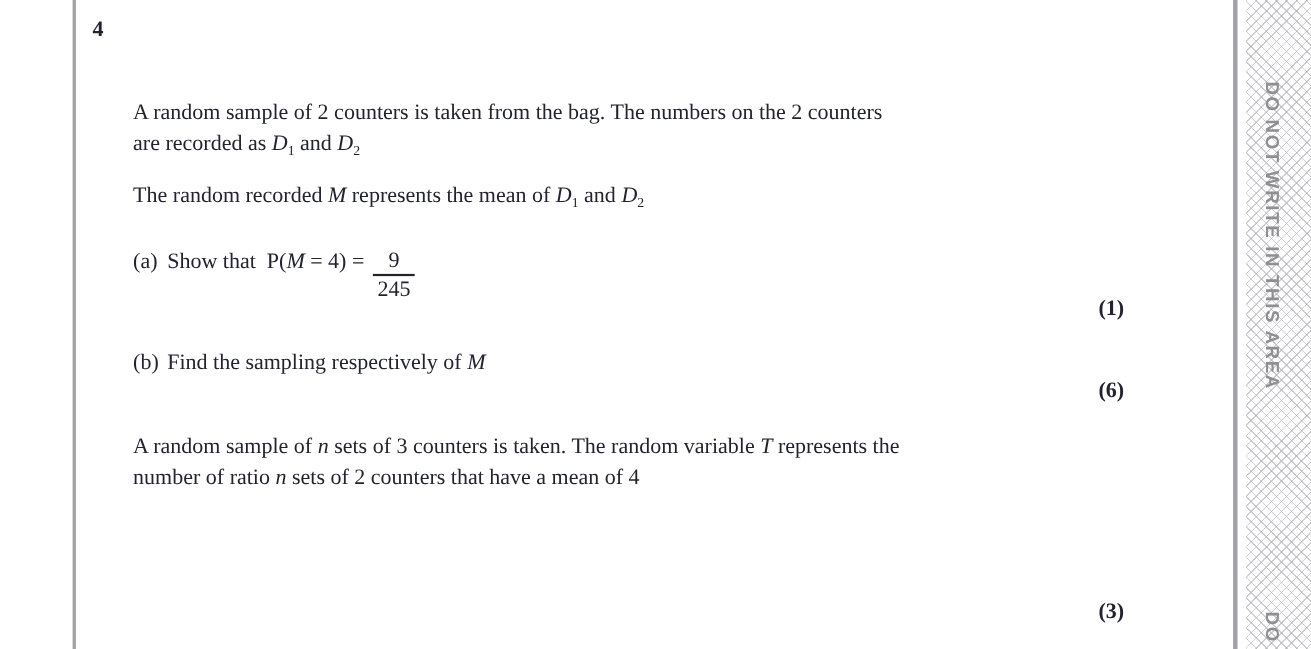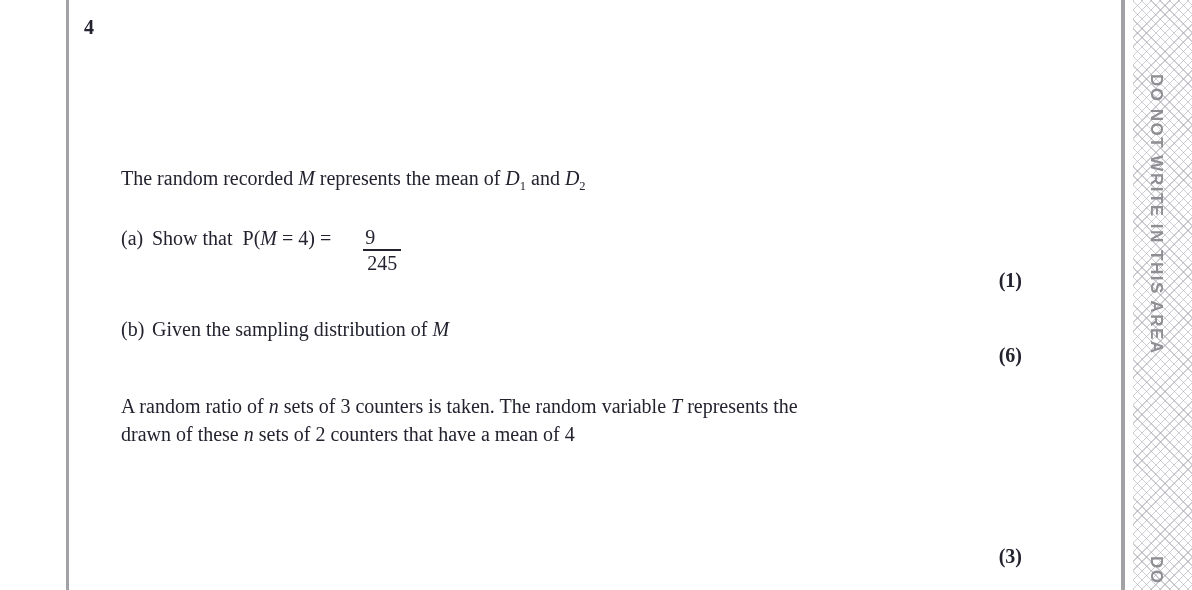--- a/index.html
+++ b/index.html
@@ -30,21 +30,21 @@
   .marks{
     position:absolute;left:958px;width:64px;text-align:right;
     font-size:20px;font-weight:bold;line-height:24px;white-space:nowrap;
   }
 
   .row-frac{line-height:28px;}
   .frac{
     display:inline-block;text-align:center;vertical-align:-25px;margin-left:3px;
   }
   .frac .num{display:block;line-height:24px;padding:0 4px;}
-  .frac .den{display:block;line-height:25px;border-top:2px solid #23232f;padding:0 4px;margin-left:24px;}
+  .frac .den{display:block;line-height:25px;border-top:2px solid #23232f;padding:0 4px;}
 
   .sidebar{
     position:absolute;left:1133px;top:0;width:59px;height:590px;overflow:hidden;
     background:
       repeating-linear-gradient(45deg,  rgba(165,165,175,0.55) 0px, rgba(165,165,175,0.55) 1px, transparent 1px, transparent 6.5px),
       repeating-linear-gradient(135deg, rgba(165,165,175,0.55) 0px, rgba(165,165,175,0.55) 1px, transparent 1px, transparent 6.5px),
       #ffffff;
   }
   .wm{
     position:absolute;
@@ -59,34 +59,38 @@
 </head>
 <body>
 
 <div class="page">
 
   <div class="vrule vrule-left"></div>
 
   <div class="qnum">4</div>
 
 
+  <div class="tline" style="top:88px">
+    <span class="bl">A random sample of 2 counters is taken from the bag. The numbers on the 2 counters</span>
+    <span class="bl"><span>are recorded as </span><span class="var">D</span><span class="sub">1</span><span> and </span><span class="var">D</span><span class="sub">2</span></span>
+  </div>
 
   <div class="tline" style="top:164px"><span>The random recorded </span><span class="var">M</span><span> represents the mean of </span><span class="var">D</span><span class="sub">1</span><span> and </span><span class="var">D</span><span class="sub">2</span></div>
 
   <div class="tline row-frac" style="top:224px"><span class="plabel">(a)</span><span>Show that&nbsp; P(</span><span class="var">M</span><span> = 4) = </span><span class="frac"><span class="num">9</span><span class="den">245</span></span></div>
 
   <div class="marks" style="top:268px">(1)</div>
 
-  <div class="tline" style="top:315px"><span class="plabel">(b)</span><span>Given the sampling distribution of </span><span class="var">M</span></div>
+  <div class="tline" style="top:315px"><span class="plabel">(b)</span><span>Find the sampling respectively of </span><span class="var">M</span></div>
 
   <div class="marks" style="top:343px">(6)</div>
 
   <div class="tline" style="top:392px">
-    <span class="bl"><span>A random ratio of </span><span class="var">n</span><span> sets of 3 counters is taken. The random variable </span><span class="var">T</span><span> represents the</span></span>
-    <span class="bl"><span>drawn of these </span><span class="var">n</span><span> sets of 2 counters that have a mean of 4</span></span>
+    <span class="bl"><span>A random sample of </span><span class="var">n</span><span> sets of 3 counters is taken. The random variable </span><span class="var">T</span><span> represents the</span></span>
+    <span class="bl"><span>number of ratio </span><span class="var">n</span><span> sets of 2 counters that have a mean of 4</span></span>
   </div>
 
 
 
   <div class="marks" style="top:544px">(3)</div>
 
   <div class="vrule vrule-right"></div>
 
   <div class="sidebar">
     <div class="wm wm1">DO NOT WRITE IN THIS AREA</div>

